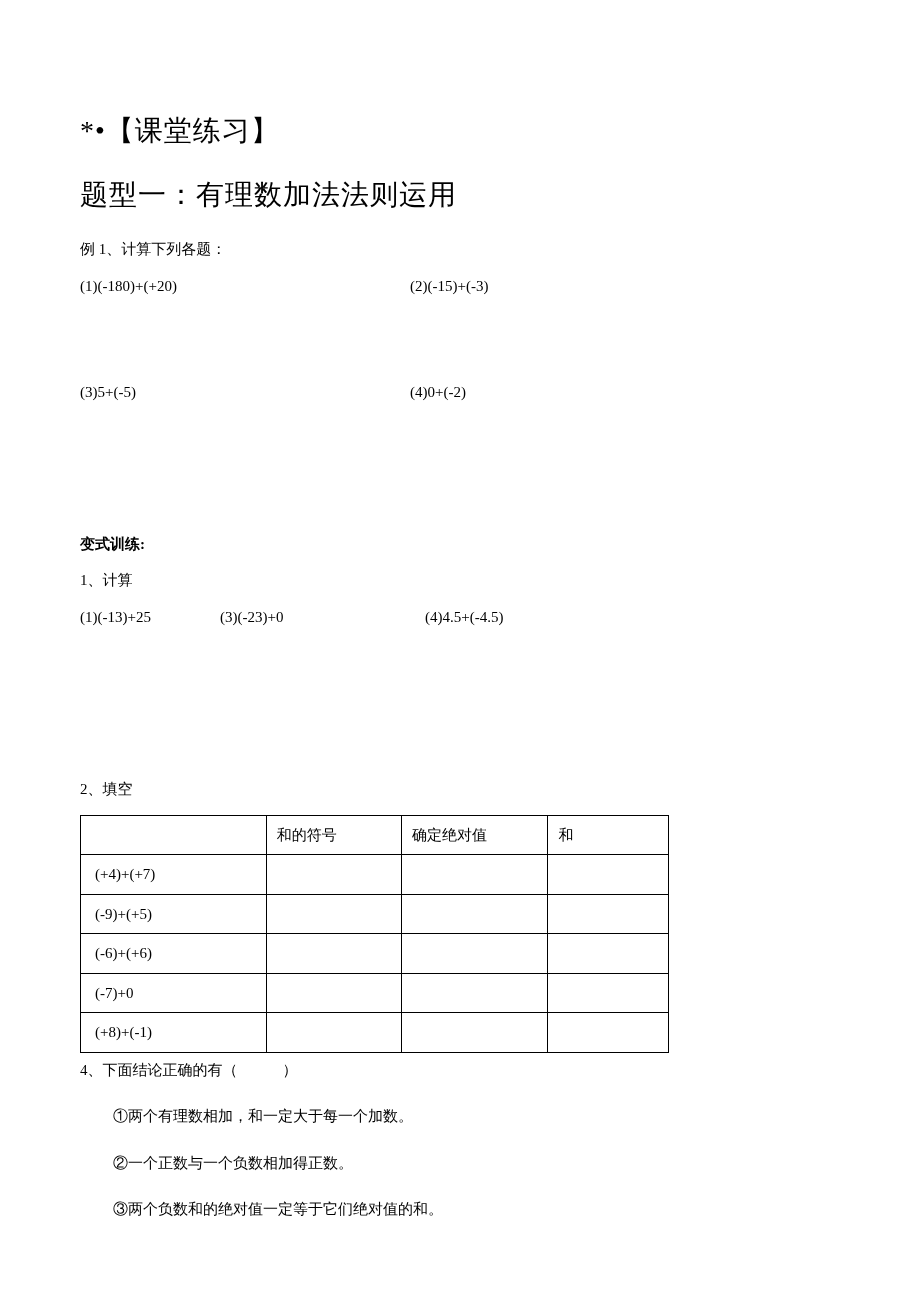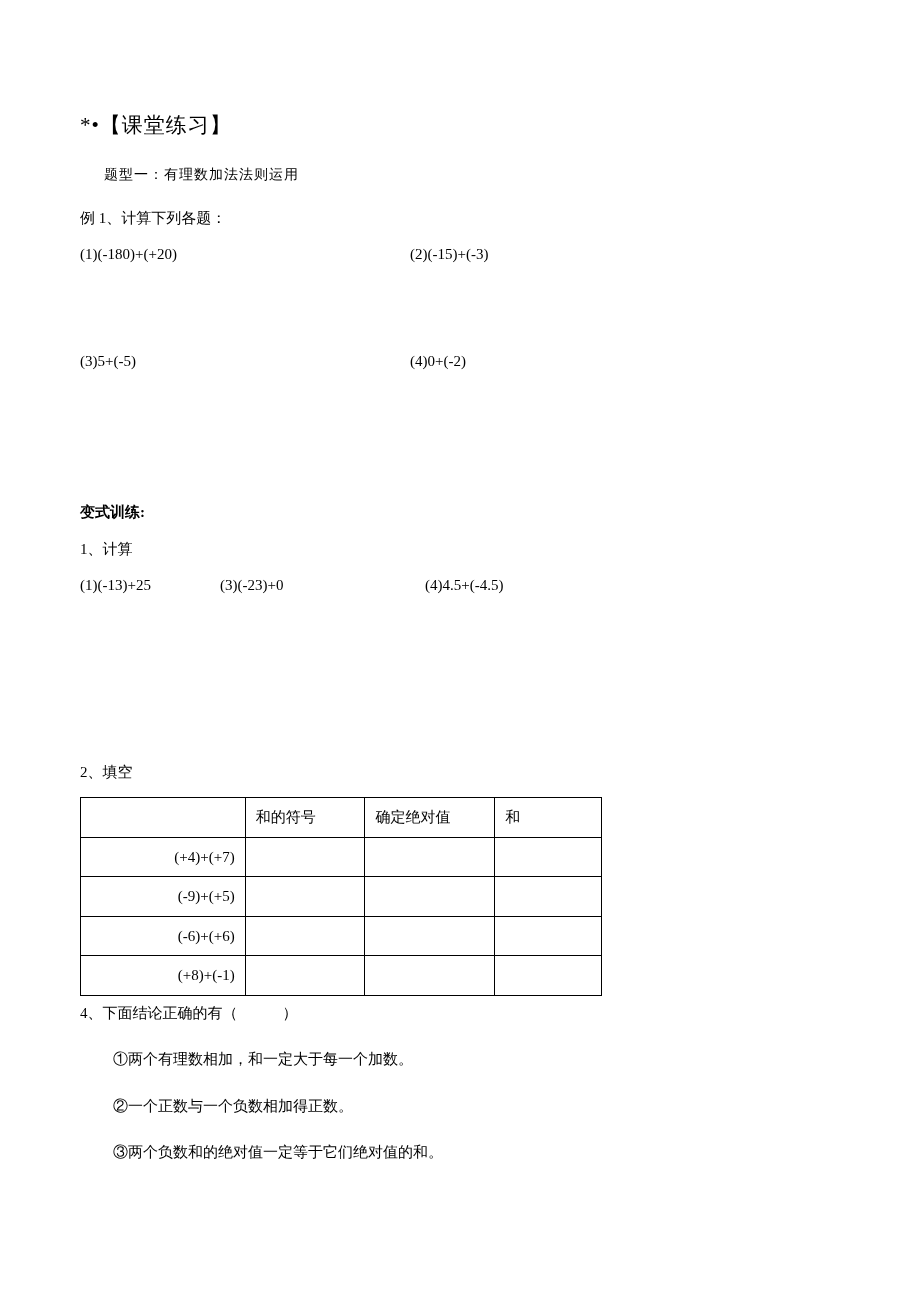--- a/index.html
+++ b/index.html
@@ -7,68 +7,66 @@
       width: 920px;
       height: 1301px;
       background: #fff;
       font-family: "SimSun", "宋体", serif;
       color: #000;
       padding: 110px 80px 40px 80px;
       font-size: 15px;
       line-height: 1.5;
     }
     .heading1 {
-      font-size: 21px;
+      font-size: 28px;
       font-weight: normal;
       margin-bottom: 22px;
       letter-spacing: 1px;
     }
     .heading2 {
-      font-size: 14px;
+      font-size: 28px;
       font-weight: normal;
       margin-bottom: 22px;
       letter-spacing: 1px;
-      margin-left: 24px;
     }
     .line {
       margin-bottom: 14px;
     }
     .bold {
       font-weight: bold;
     }
     .row2 {
       display: flex;
       margin-bottom: 14px;
     }
     .row2 > div:first-child { width: 330px; }
     .row4 {
       display: flex;
-      margin-bottom: 14px;
     }
     .row4 > div { flex: 0 0 auto; }
     .row4 .c1 { width: 140px; }
     .row4 .c2 { width: 215px; }
     .row4 .c3 { width: 205px; }
     .row4 .c4 { }
     .gap-sm { height: 70px; }
     .gap-md { height: 115px; }
     .gap-lg { height: 150px; }
     table {
       border-collapse: collapse;
-      width: 522px;
+      width: 589px;
       margin-bottom: 6px;
     }
     td {
       border: 1px solid #000;
       padding: 8px 10px;
       height: 38px;
       font-size: 15px;
       vertical-align: middle;
     }
-    td.col0 { width: 165px; padding-left: 14px; text-align: right; }
+    td.col0 { width: 165px; padding-left: 14px; }
     td.col1 { width: 120px; }
     td.col2 { width: 130px; }
     td.col3 { width: 107px; }
     .indent1 { padding-left: 33px; }
     .stmt { margin-top: 24px; }
   </style>
 </head>
 <body>
 
 <div class="heading1">*•【课堂练习】</div>
@@ -116,20 +114,26 @@
     <td class="col2"></td>
     <td class="col3"></td>
   </tr>
   <tr>
     <td class="col0">(-6)+(+6)</td>
     <td class="col1"></td>
     <td class="col2"></td>
     <td class="col3"></td>
   </tr>
   <tr>
+    <td class="col0">(-7)+0</td>
+    <td class="col1"></td>
+    <td class="col2"></td>
+    <td class="col3"></td>
+  </tr>
+  <tr>
     <td class="col0">(+8)+(-1)</td>
     <td class="col1"></td>
     <td class="col2"></td>
     <td class="col3"></td>
   </tr>
 </tbody>
   </table>
 
 <div class="line">4、下面结论正确的有（　　　）</div>
 <div class="indent1 stmt">①两个有理数相加，和一定大于每一个加数。</div>

